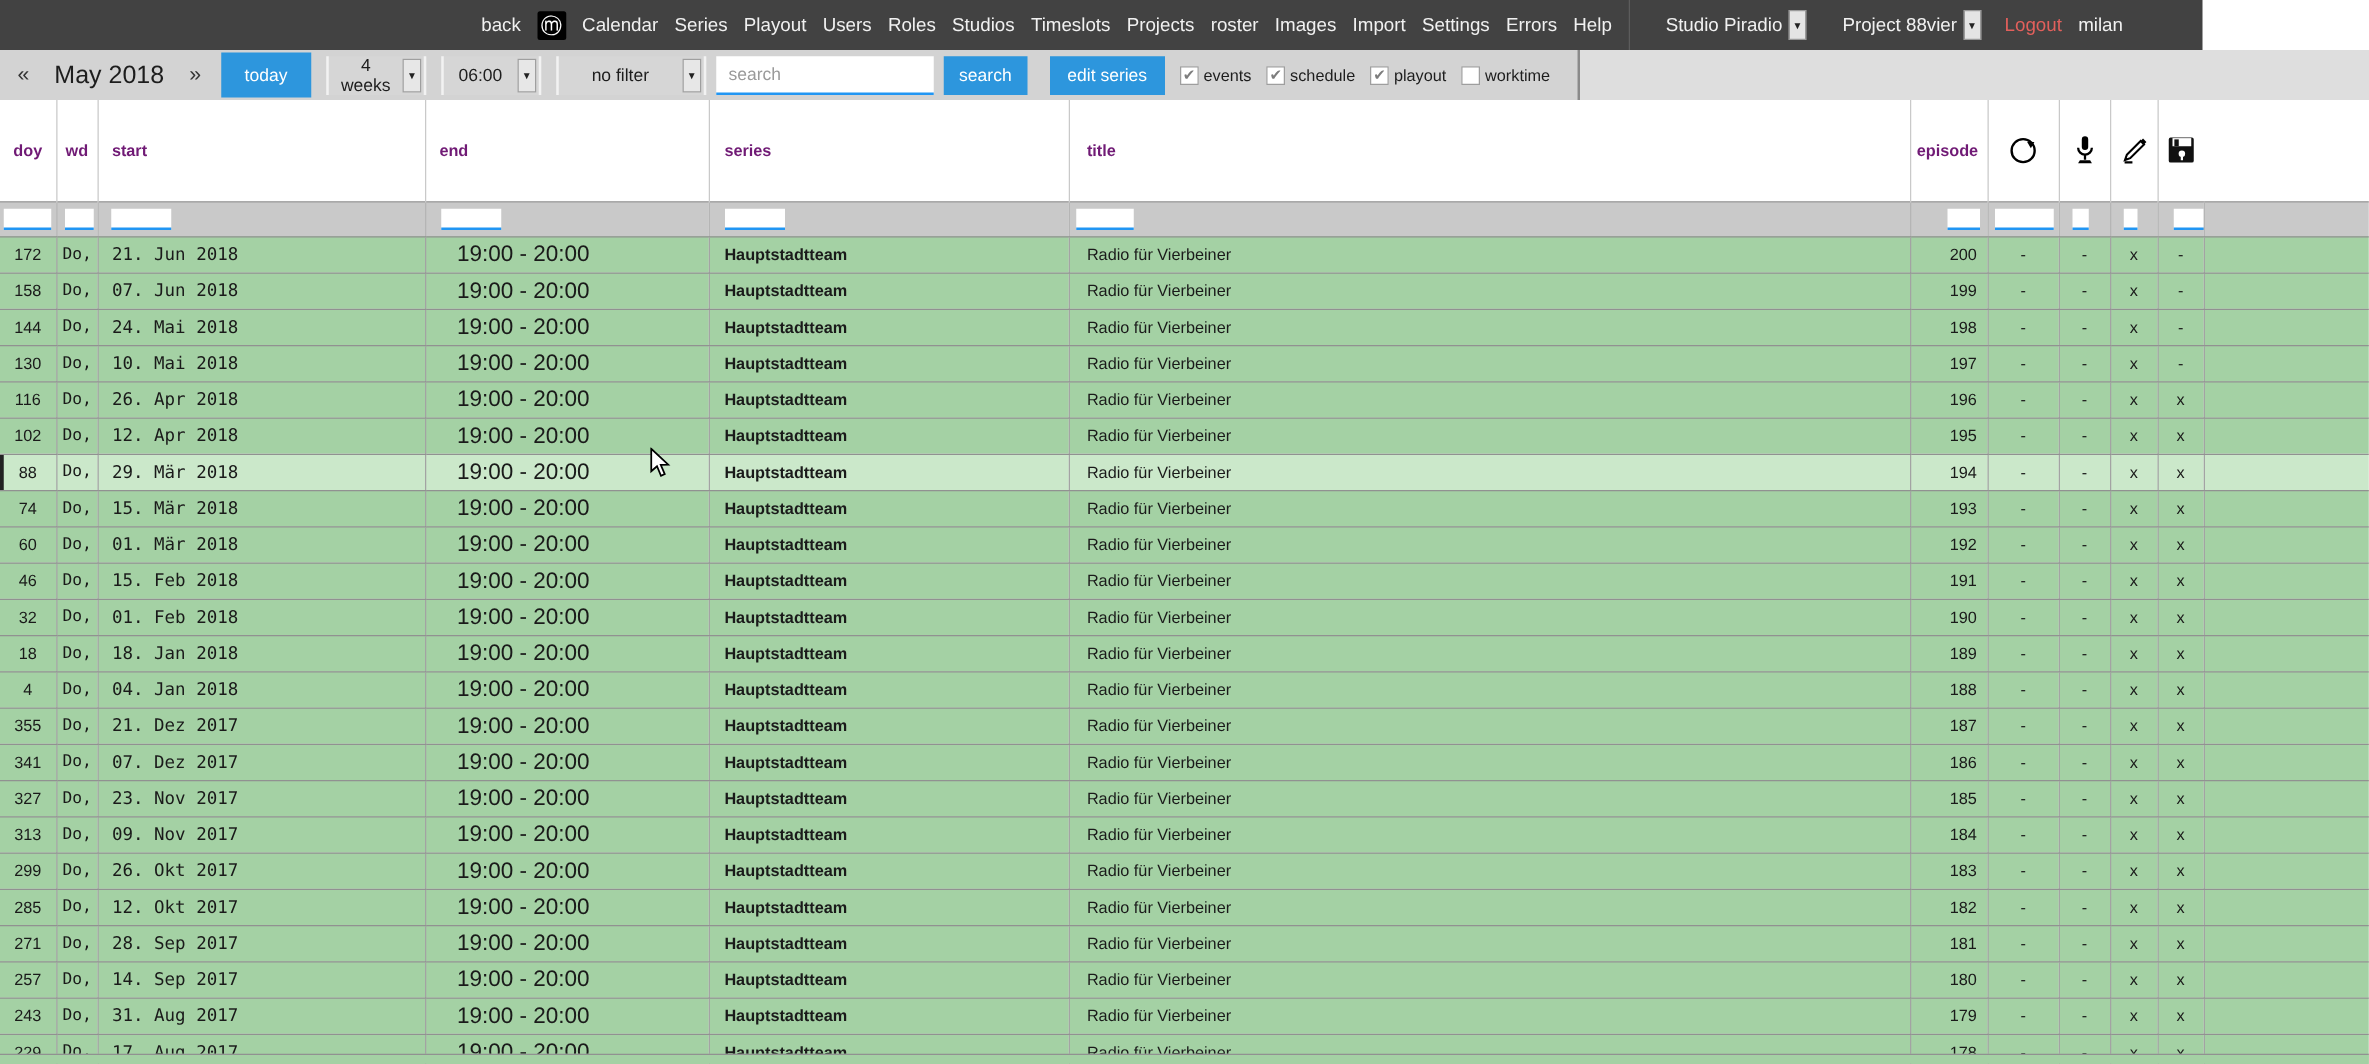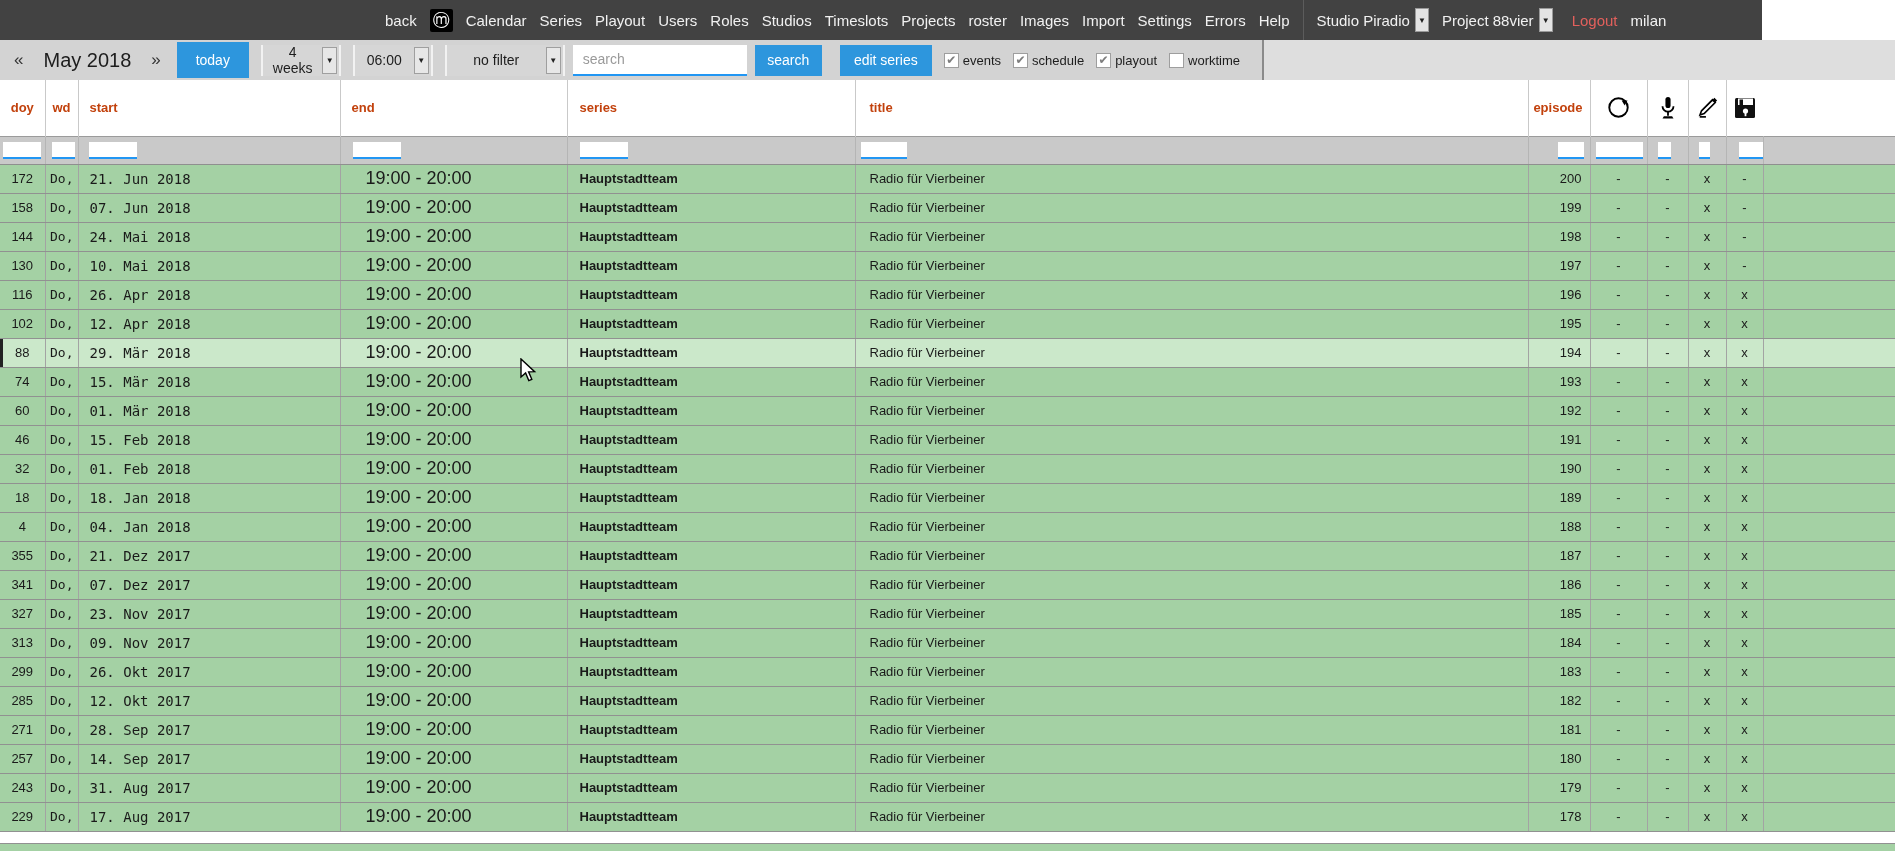--- a/index.html
+++ b/index.html
@@ -10,21 +10,21 @@
   .topnav { position:absolute; left:0; top:0; width:1762px; height:40px;
             background:#424242; }
   .nav-inner { position:absolute; left:385px; top:0; height:40px;
                display:flex; align-items:center; gap:13px; white-space:nowrap; }
   .nav-link { color:#f1f1f1; font-size:15px; cursor:pointer; }
   .nav-logo { width:23px; height:23px; background:#000; color:#fff;
               display:flex; align-items:center; justify-content:center;
               font-size:17px; border-radius:2px; }
   .nav-divider { width:1px; height:40px; background:#5c5c5c; }
   .nav-select { display:flex; align-items:center; }
-  .nav-select .lbl { color:#f1f1f1; font-size:15px; padding-right:5px; }
+  .nav-select .lbl { color:#f1f1f1; font-size:15px; padding-right:5px;margin-left:16px; }
   .nav-select .arrow-btn { width:14px; height:24px; background:#e4e4e4;
               border:1px solid #9a9a9a; display:flex; align-items:center;
               justify-content:center; font-size:8px; color:#222; }
   .nav-logout { font-size:15px; color:#e2605c; cursor:pointer; margin-left:6px; }
   .nav-user { font-size:15px; color:#f1f1f1; }
 
   
   .toolbar { position:absolute; left:0; top:40px; width:1895px; height:40px;
              background:#d3d3d3; display:flex; align-items:center; }
   .toolbar-right-shade { position:absolute; left:1262px; top:0; width:633px;
@@ -58,22 +58,22 @@
   .cb .cb-label { font-size:13px; color:#1d1d1d; }
 
   
   table.sched { position:absolute; left:0; top:80px; width:1895px;
                 border-collapse:collapse; table-layout:fixed; }
   col.c-doy{width:45px} col.c-wd{width:33px} col.c-start{width:262px}
   col.c-end{width:227px} col.c-series{width:288px} col.c-title{width:673px}
   col.c-episode{width:62px} col.c-rerun{width:57px} col.c-mic{width:41px}
   col.c-pencil{width:38px} col.c-floppy{width:37px} col.c-spare{width:auto}
 
-  thead tr.hdr td { height:56px; background:#fff; vertical-align:middle;
-                    font-weight:bold; font-size:13px; color:#c2410c;
+  thead tr.hdr td { height:81px; background:#fff; vertical-align:middle;
+                    font-weight:bold; font-size:13px; color:#701a75;
                     border-right:1px solid #c9c9c9; }
   thead tr.hdr td.no-r { border-right:none; }
   .h-doy,.h-wd { text-align:center; }
   .h-start,.h-end { padding-left:11px; }
   .h-series { padding-left:12px; }
   .h-title { padding-left:14px; }
   .h-episode { text-align:right; padding-right:7px; }
   .h-icon { text-align:center; }
   .h-icon svg { vertical-align:middle; }
 

